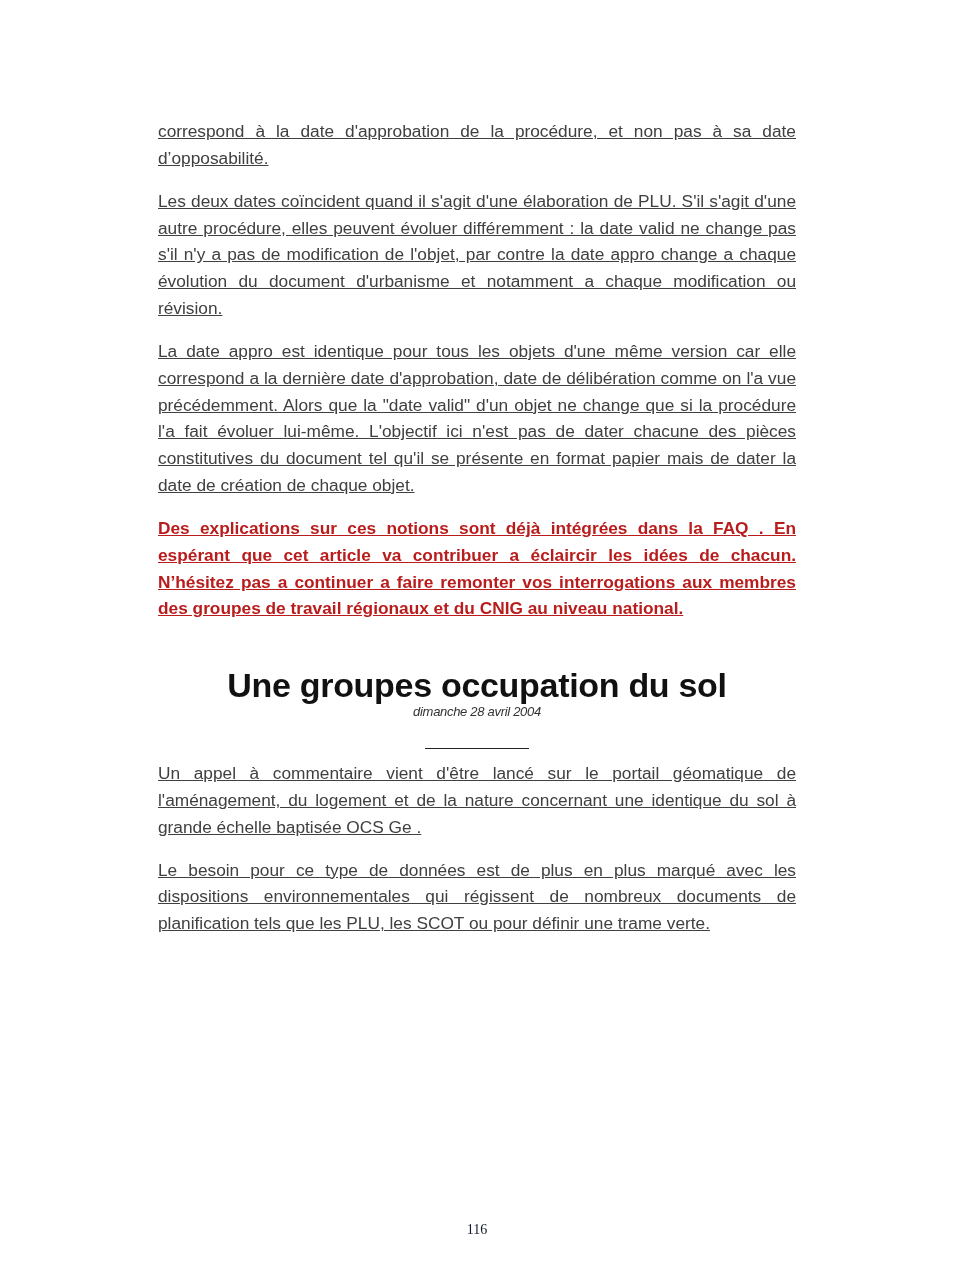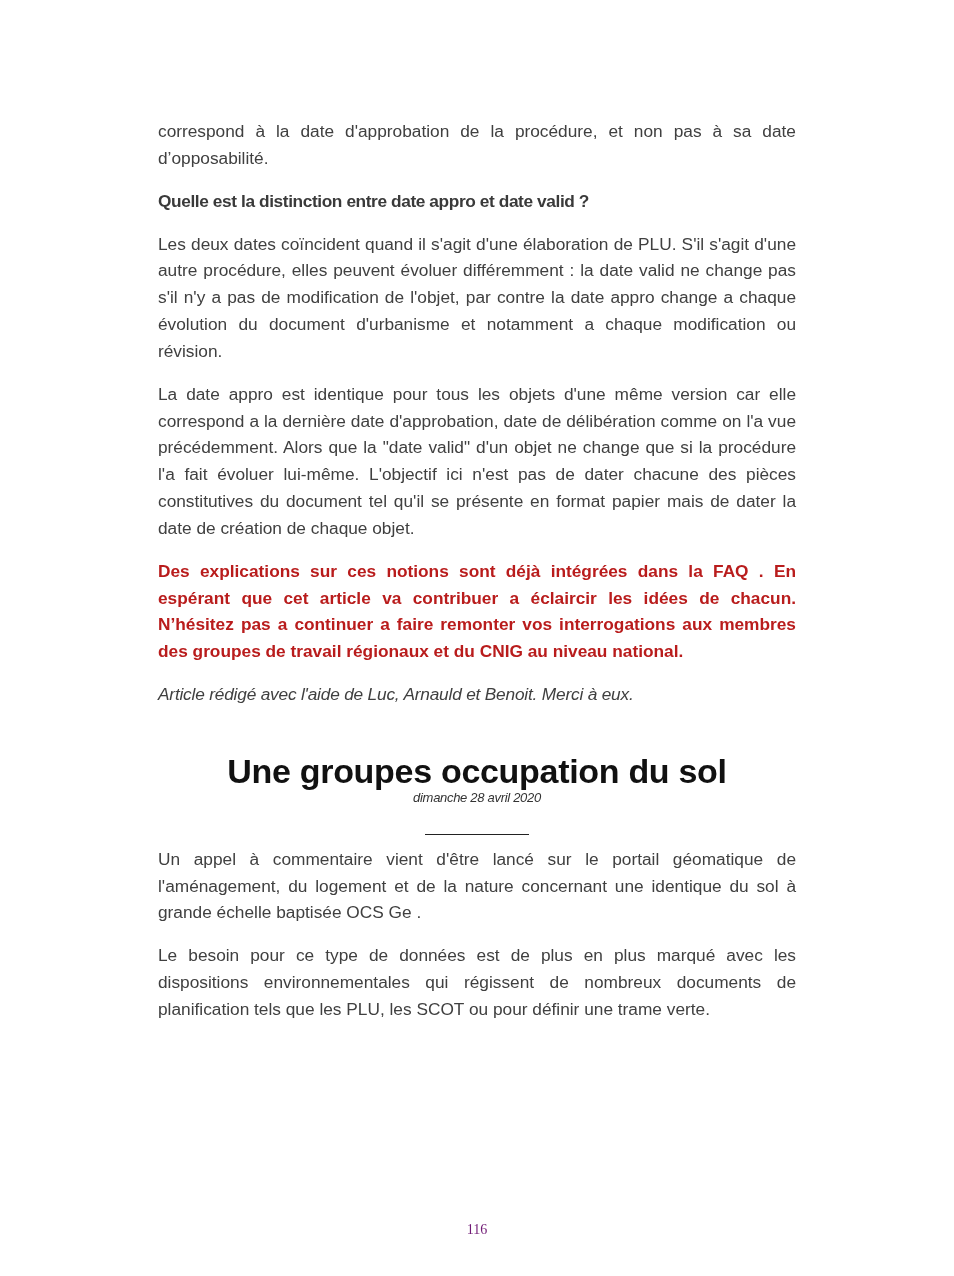--- a/index.html
+++ b/index.html
@@ -2,53 +2,51 @@
 <html><head>
   <meta charset="utf-8">
   <style>
     html, body { margin: 0; padding: 0; background: #ffffff; }
     body { width: 954px; height: 1276px; position: relative; overflow: hidden; }
     .page {
       position: absolute; left: 158px; top: 118px; width: 638px;
       font-family: "Liberation Sans", sans-serif; color: #404040;
       font-size: 17.3px; line-height: 26.8px;
     }
-    .para { margin: 0 0 16.2px 0; text-align: justify; }
+    .para { margin: 0 0 16.2px 0; text-align: justify; text-decoration: underline; }
     .first { margin-bottom: 16.2px; }
     .question { font-weight: bold; font-size: 17.3px; margin: 0 0 16px 0; letter-spacing: -0.4px; color: #3a3a3a; }
     .bold { font-weight: bold; color: #b91c1c; }
     .italic { font-style: italic; margin-top: 0; letter-spacing: -0.2px; }
     .article-title {
       text-align: center; font-weight: bold; color: #111111;
       font-size: 34px; line-height: 38px; margin: 44px 0 0 0; letter-spacing: -0.3px;
     }
     .article-date {
       text-align: center; font-style: italic; font-size: 13px; line-height: 15px;
       color: #333333; margin: 0; letter-spacing: -0.3px;
     }
     .separator {
       width: 104px; height: 0; border-top: 1.5px solid #222222; margin: 29px auto 11px auto;
     }
     .page-number {
       position: absolute; left: 0; width: 954px; top: 1222px; text-align: center;
-      font-family: "Liberation Serif", serif; font-size: 14px; color: #701a75;
+      font-family: "Liberation Serif", serif; font-size: 14px; color: #0f172a;
     }
   </style>
 </head>
 <body>
 
 <div class="page">
   <p class="para first">correspond à la date d'approbation de la procédure, et non pas à sa date d’opposabilité.</p>
-  <p class="question">Quelle est la distinction entre date appro et date valid ?</p>
   <p class="para">Les deux dates coïncident quand il s'agit d'une élaboration de PLU. S'il s'agit d'une autre procédure, elles peuvent évoluer différemment : la date valid ne change pas s'il n'y a pas de modification de l'objet, par contre la date appro change a chaque évolution du document d'urbanisme et notamment a chaque modification ou révision.</p>
   <p class="para">La date appro est identique pour tous les objets d'une même version car elle correspond a la dernière date d'approbation, date de délibération comme on l'a vue précédemment. Alors que la "date valid" d'un objet ne change que si la procédure l'a fait évoluer lui-même. L'objectif ici n'est pas de dater chacune des pièces constitutives du document tel qu'il se présente en format papier mais de dater la date de création de chaque objet.</p>
   <p class="para bold">Des explications sur ces notions sont déjà intégrées dans la FAQ . En espérant que cet article va contribuer a éclaircir les idées de chacun. N’hésitez pas a continuer a faire remonter vos interrogations aux membres des groupes de travail régionaux et du CNIG au niveau national.</p>
-  <p class="para italic">Article rédigé avec l'aide de Luc, Arnauld et Benoit. Merci à eux.</p>
 
   <h1 class="article-title">Une groupes occupation du sol</h1>
-  <p class="article-date">dimanche 28 avril 2020</p>
+  <p class="article-date">dimanche 28 avril 2004</p>
   <div class="separator"></div>
 
   <p class="para">Un appel à commentaire vient d'être lancé sur le portail géomatique de l'aménagement, du logement et de la nature concernant une identique du sol à grande échelle baptisée OCS Ge .</p>
   <p class="para">Le besoin pour ce type de données est de plus en plus marqué avec les dispositions environnementales qui régissent de nombreux documents de planification tels que les PLU, les SCOT ou pour définir une trame verte.</p>
 </div>
 
 <div class="page-number">116</div>
 
 </body></html>

